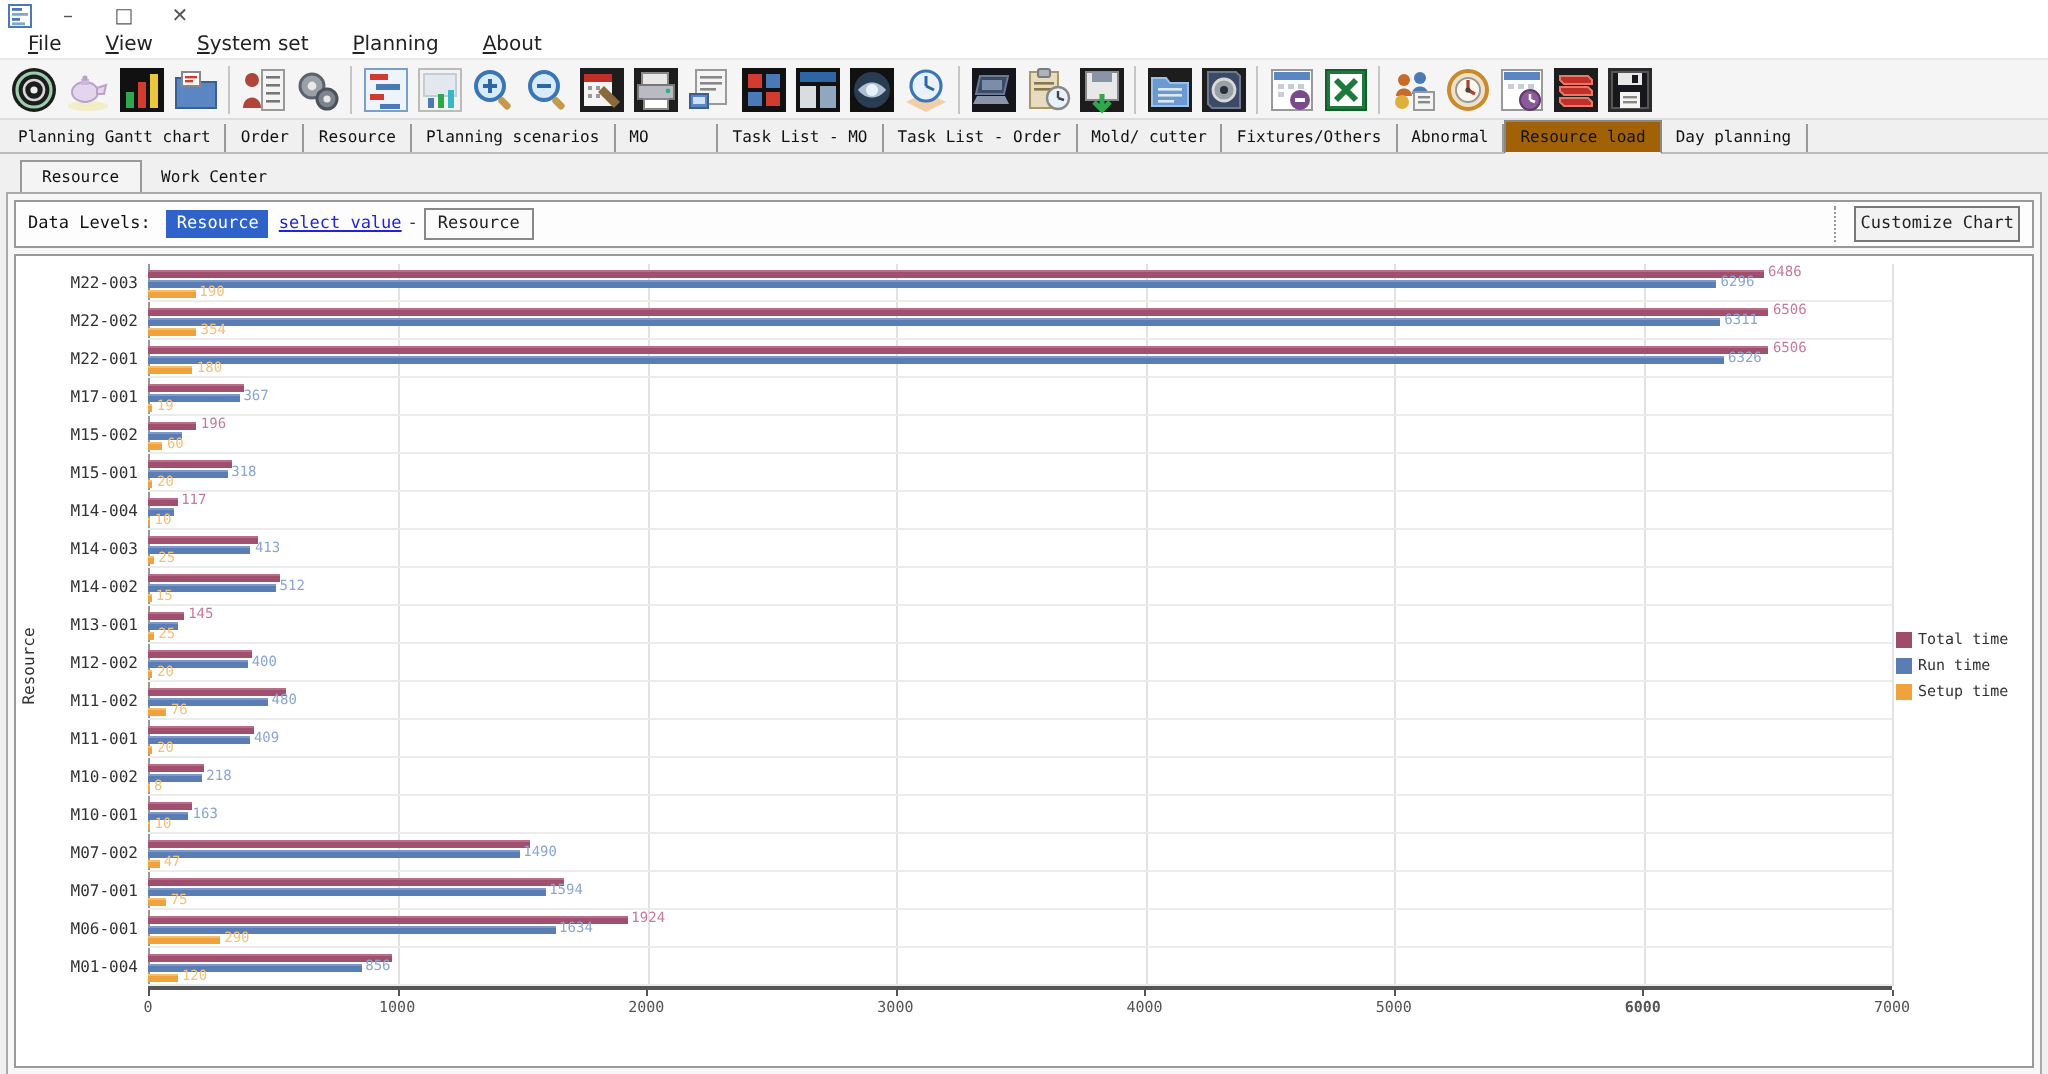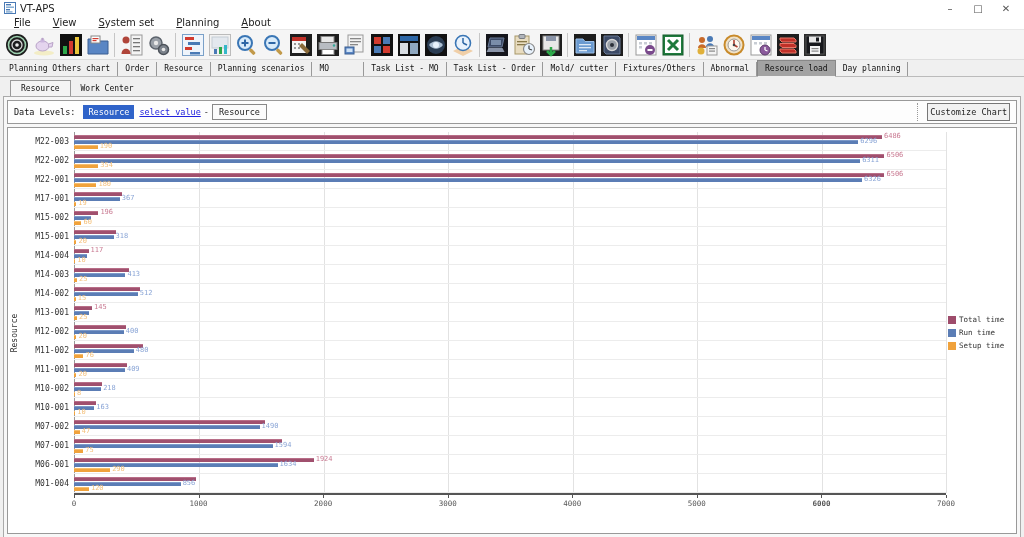--- a/index.html
+++ b/index.html
@@ -17,21 +17,21 @@
   .menu-item::first-letter { text-decoration:underline; }
   
   .toolbar { height:30px; background:#f5f5f5; border-bottom:1px solid #ddd; display:flex; align-items:center; padding-left:3px; }
   .tbtn { width:27px; height:27px; display:flex; align-items:center; justify-content:center; }
   .tbtn svg { width:24px; height:24px; }
   .tsep { width:1px; height:24px; background:#c6c6c6; margin:0 3px; }
   
   .tabs1 { height:17px; background:#f0f0f0; display:flex; align-items:flex-end; border-bottom:1px solid #bbb; padding-left:2px;}
   .tab1 { font-size:8px; color:#111; padding:2px 7px 3px 7px; border-right:1px solid #999; white-space:nowrap; }
   .tab1.wide { padding-right:34px; }
-  .tab1.active { border:1px solid #888; border-bottom:1px solid #f0f0f0; background:#a3a3a3; margin-bottom:-1px; padding-top:3px; border-right:1px solid #888;}
+  .tab1.active { border:1px solid #888; border-bottom:1px solid #f0f0f0; background:#a16207; margin-bottom:-1px; padding-top:3px; border-right:1px solid #888;}
   .tabs2 { height:19px; background:#f0f0f0; display:flex; align-items:flex-end; padding-left:10px; }
   .tab2 { font-size:8px; color:#111; padding:3px 10px; }
   .tab2.active { border:1px solid #999; border-bottom:none; background:#f4f4f4; }
   
   .content { margin:0 3px; height:442px; border:1px solid #aaa; background:#f7f7f7; padding:3px; display:flex; flex-direction:column; }
   .levelbar { height:24px; border:1px solid #999; background:#fdfdfd; display:flex; align-items:center; padding:0 6px; margin-bottom:3px; }
   .levelbar .lbl { font-size:8.5px; color:#111; margin-right:8px; }
   .chip { font-size:8.5px; color:#fff; background:#2f63c9; padding:2px 5px; }
   .lnk { font-size:8.5px; color:#2222dd; text-decoration:underline; margin-left:5px; }
   .dash { font-size:8.5px; color:#333; margin:0 3px; }
@@ -68,21 +68,20 @@
 <body>
 
 <div class="titlebar">
   <svg class="app-ico" viewBox="0 0 12 12">
       <rect x="0.5" y="0.5" width="11" height="11" fill="#fff" stroke="#4a7ab5"></rect>
       <rect x="2" y="2" width="5" height="1.4" fill="#4a7ab5"></rect>
       <rect x="2" y="4.5" width="8" height="1.4" fill="#7fa8d0"></rect>
       <rect x="2" y="7" width="4" height="1.4" fill="#4a7ab5"></rect>
       <rect x="2" y="9.2" width="6.5" height="1.4" fill="#7fa8d0"></rect>
     </svg>
-  <span class="ttl">VT-APS</span>
   <div class="wctl">
     <span>–</span>
     <span>□</span>
     <span>✕</span>
   </div>
 </div>
 
 <div class="menubar">
     <span class="menu-item">File</span>
     <span class="menu-item">View</span>
@@ -355,21 +354,21 @@
         <rect x="6" y="3.5" width="12" height="6" fill="#e8e8e8"></rect>
         <rect x="13" y="4.5" width="3" height="4" fill="#17181c"></rect>
         <rect x="7" y="13" width="10" height="8" fill="#f4f4f4"></rect>
         <rect x="8.5" y="15" width="7" height="1.2" fill="#888"></rect>
         <rect x="8.5" y="17.5" width="7" height="1.2" fill="#888"></rect>
       </svg>
     </div>
   </div>
 
 <div class="tabs1">
-    <span class="tab1">Planning Others chart</span>
+    <span class="tab1">Planning Gantt chart</span>
     <span class="tab1">Order</span>
     <span class="tab1">Resource</span>
     <span class="tab1">Planning scenarios</span>
     <span class="tab1 wide">MO</span>
     <span class="tab1">Task List - MO</span>
     <span class="tab1">Task List - Order</span>
     <span class="tab1">Mold/ cutter</span>
     <span class="tab1">Fixtures/Others</span>
     <span class="tab1">Abnormal</span>
     <span class="tab1 active">Resource load</span>

